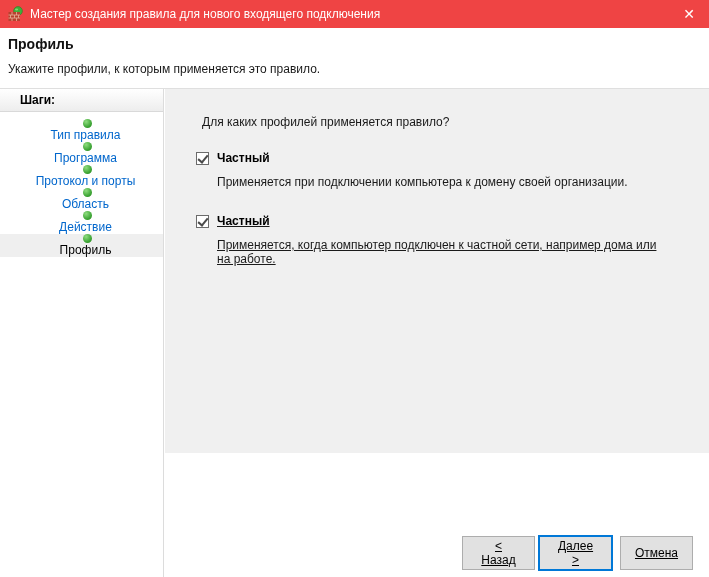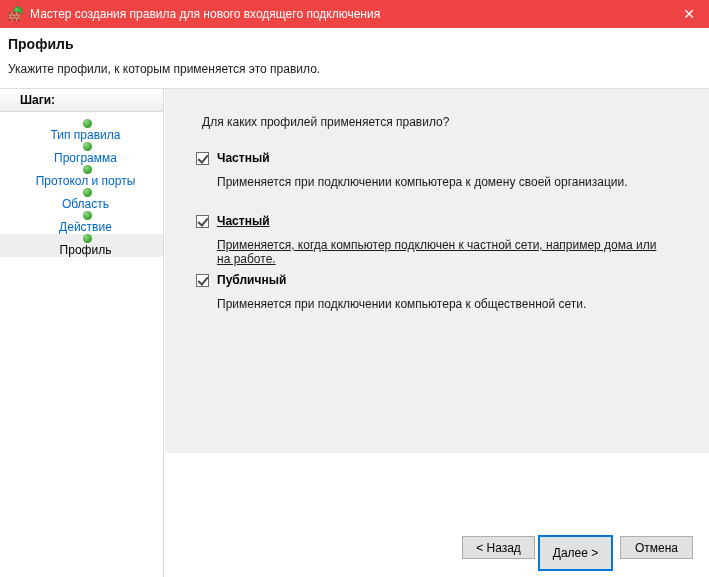--- a/index.html
+++ b/index.html
@@ -158,21 +158,22 @@
     position: absolute;
     width: 73px; height: 23px;
     background: #e1e1e1;
     border: 1px solid #adadad;
     box-sizing: border-box;
     font-family: "Liberation Sans", sans-serif;
     font-size: 12px;
     color: #000000;
     display: flex; align-items: center; justify-content: center;
     cursor: default;
-    padding: 9px;
+    padding: 16px;
+    text-decoration: underline;
   }
   .btn.back   { left: 462px; top: 536px; }
   .btn.next   { left: 538px; top: 535px; width: 75px; height: 36px; border: 2px solid #0078d7; background: #e1e1e1; }
   .btn.cancel { left: 620px; top: 536px; }
 </style>
 </head>
 <body>
 
 <div class="window">
 
@@ -254,29 +255,20 @@
         <div class="cb-row">
           <span class="checkbox checked">
             <span class="tick"></span>
           </span>
           <span class="cb-label">Частный</span>
         </div>
         <div class="cb-desc">Применяется, когда компьютер подключен к частной сети, например дома или
 на работе.</div>
       </div>
 
-      <div class="profile-block b2">
-        <div class="cb-row">
-          <span class="checkbox checked">
-            <span class="tick"></span>
-          </span>
-          <span class="cb-label">Публичный</span>
-        </div>
-        <div class="cb-desc">Применяется при подключении компьютера к общественной сети.</div>
-      </div>
     </div>
 
   </div>
 
   <button class="btn back">&lt; Назад</button>
   <button class="btn next">Далее &gt;</button>
   <button class="btn cancel">Отмена</button>
 
 </div>
 

